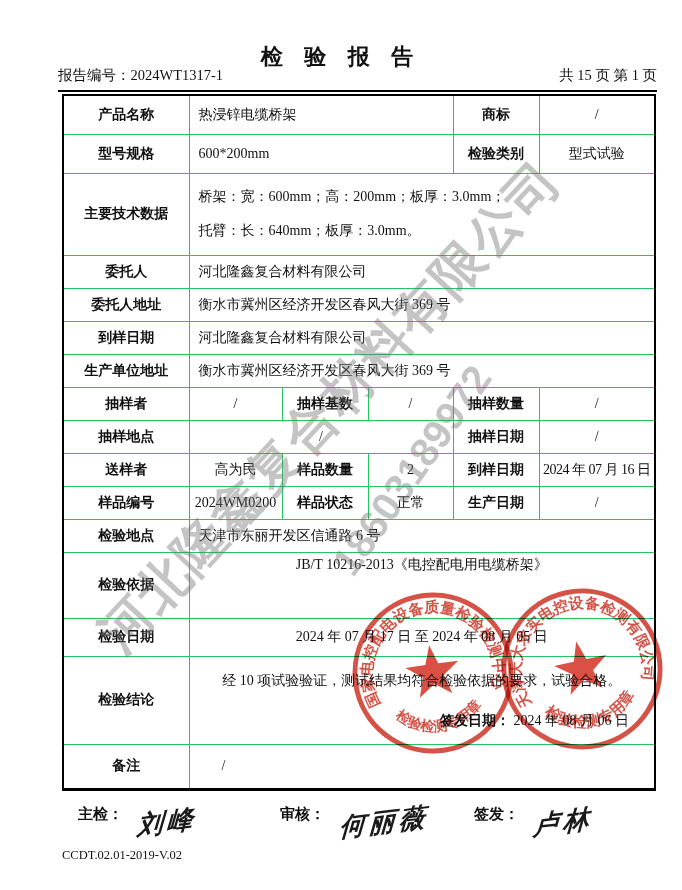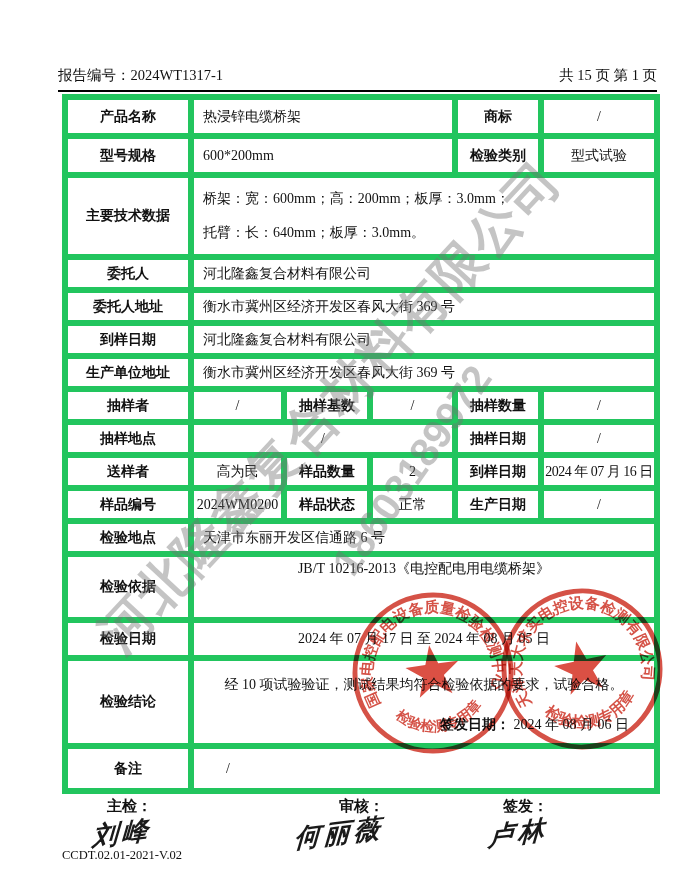--- a/index.html
+++ b/index.html
@@ -8,21 +8,21 @@
   
   .doc-title{position:absolute;top:42px;left:0;width:682px;text-align:center;
              font-size:22px;font-weight:bold;letter-spacing:8px;}
   .meta{position:absolute;top:66px;left:58px;width:599px;display:flex;
         justify-content:space-between;align-items:flex-end;
         border-bottom:2px solid #000;padding-bottom:5px;font-size:14.5px;}
   
   table.report{position:absolute;top:94px;left:62px;width:592px;
                border-collapse:collapse;table-layout:fixed;z-index:1;}
   table.report{border:2px solid #000;border-bottom:3px solid #000;}
-  table.report td{border:6px solid #22c55e;font-size:14px;overflow:hidden;}
+  table.report td{border:1px solid #22c55e;font-size:14px;overflow:hidden;}
   td.lbl{font-family:"Liberation Sans",sans-serif;font-weight:bold;
          text-align:center;vertical-align:middle;font-size:14px;}
   td.val{font-family:"Liberation Serif",serif;text-align:left;padding-left:9px;vertical-align:middle;}
   td.valc{font-family:"Liberation Serif",serif;text-align:center;vertical-align:middle;}
   td.small{font-size:12.5px;letter-spacing:-0.5px;}
   td.tech div{line-height:2.4;}
   td.basis{vertical-align:top;text-align:center;padding-top:3px;}
   td.concl{vertical-align:top;}
   .concl-text{text-align:center;padding-top:14px;font-size:14px;}
   .issue-line{text-align:right;padding-right:24px;padding-top:22px;font-size:14px;}
@@ -34,36 +34,37 @@
       color:rgba(115,115,115,0.42);white-space:nowrap;text-align:center;}
   .wm-company{left:-20px;top:372px;width:700px;font-size:52px;letter-spacing:2px;
               transform:rotate(-47deg);}
   .wm-phone{left:262px;top:448px;width:300px;font-size:40px;letter-spacing:0px;
             transform:rotate(-55deg);}
   
   .stamp{position:absolute;z-index:3;pointer-events:none;opacity:0.88;mix-blend-mode:multiply;}
   .stamp text{font-family:"Liberation Serif",serif;font-weight:bold;}
   
   .sig-row{position:absolute;top:793px;left:62px;width:592px;height:50px;z-index:1;}
-  .sig-group{position:absolute;top:4px;display:flex;align-items:flex-end;flex-direction:column;}
+  .sig-group{position:absolute;top:12px;display:flex;align-items:flex-start;}
   .sig-label{font-family:"Liberation Sans",sans-serif;font-weight:bold;font-size:15px;}
   .sig-name{display:inline-block;margin-left:14px;font-family:"Liberation Serif",serif;
             font-style:italic;font-weight:bold;font-size:26px;color:#1a1a1a;
             transform:rotate(-7deg) skewX(-10deg);letter-spacing:4px;}
   .sig-chief{left:16px;}
   .sig-review{left:218px;}
   .sig-issue{left:396px;margin-left:16px;}
   .footer-code{position:absolute;top:848px;left:62px;font-size:12.5px;
                font-family:"Liberation Serif",serif;}
 </style>
 </head>
 <body>
 
 <div class="page">
 
+  <div class="doc-title">检 验 报 告</div>
 
   <div class="meta">
     <span><span>报告编号：</span><span>2024WT1317-1</span></span>
     <span>共 15 页  第 1 页</span>
   </div>
 
   <table class="report">
     <colgroup>
       <col style="width:126px">
         <col style="width:93px">
@@ -196,15 +197,15 @@
     <span class="sig-group sig-review">
       <span class="sig-label">审核：</span>
       <span class="sig-name">何丽薇</span>
     </span>
     <span class="sig-group sig-issue">
       <span class="sig-label">签发：</span>
       <span class="sig-name">卢林</span>
     </span>
   </div>
 
-  <div class="footer-code">CCDT.02.01-2021-V.02</div>
+  <div class="footer-code">CCDT.02.01-2019-V.02</div>
 
 </div>
 
 </body></html>

